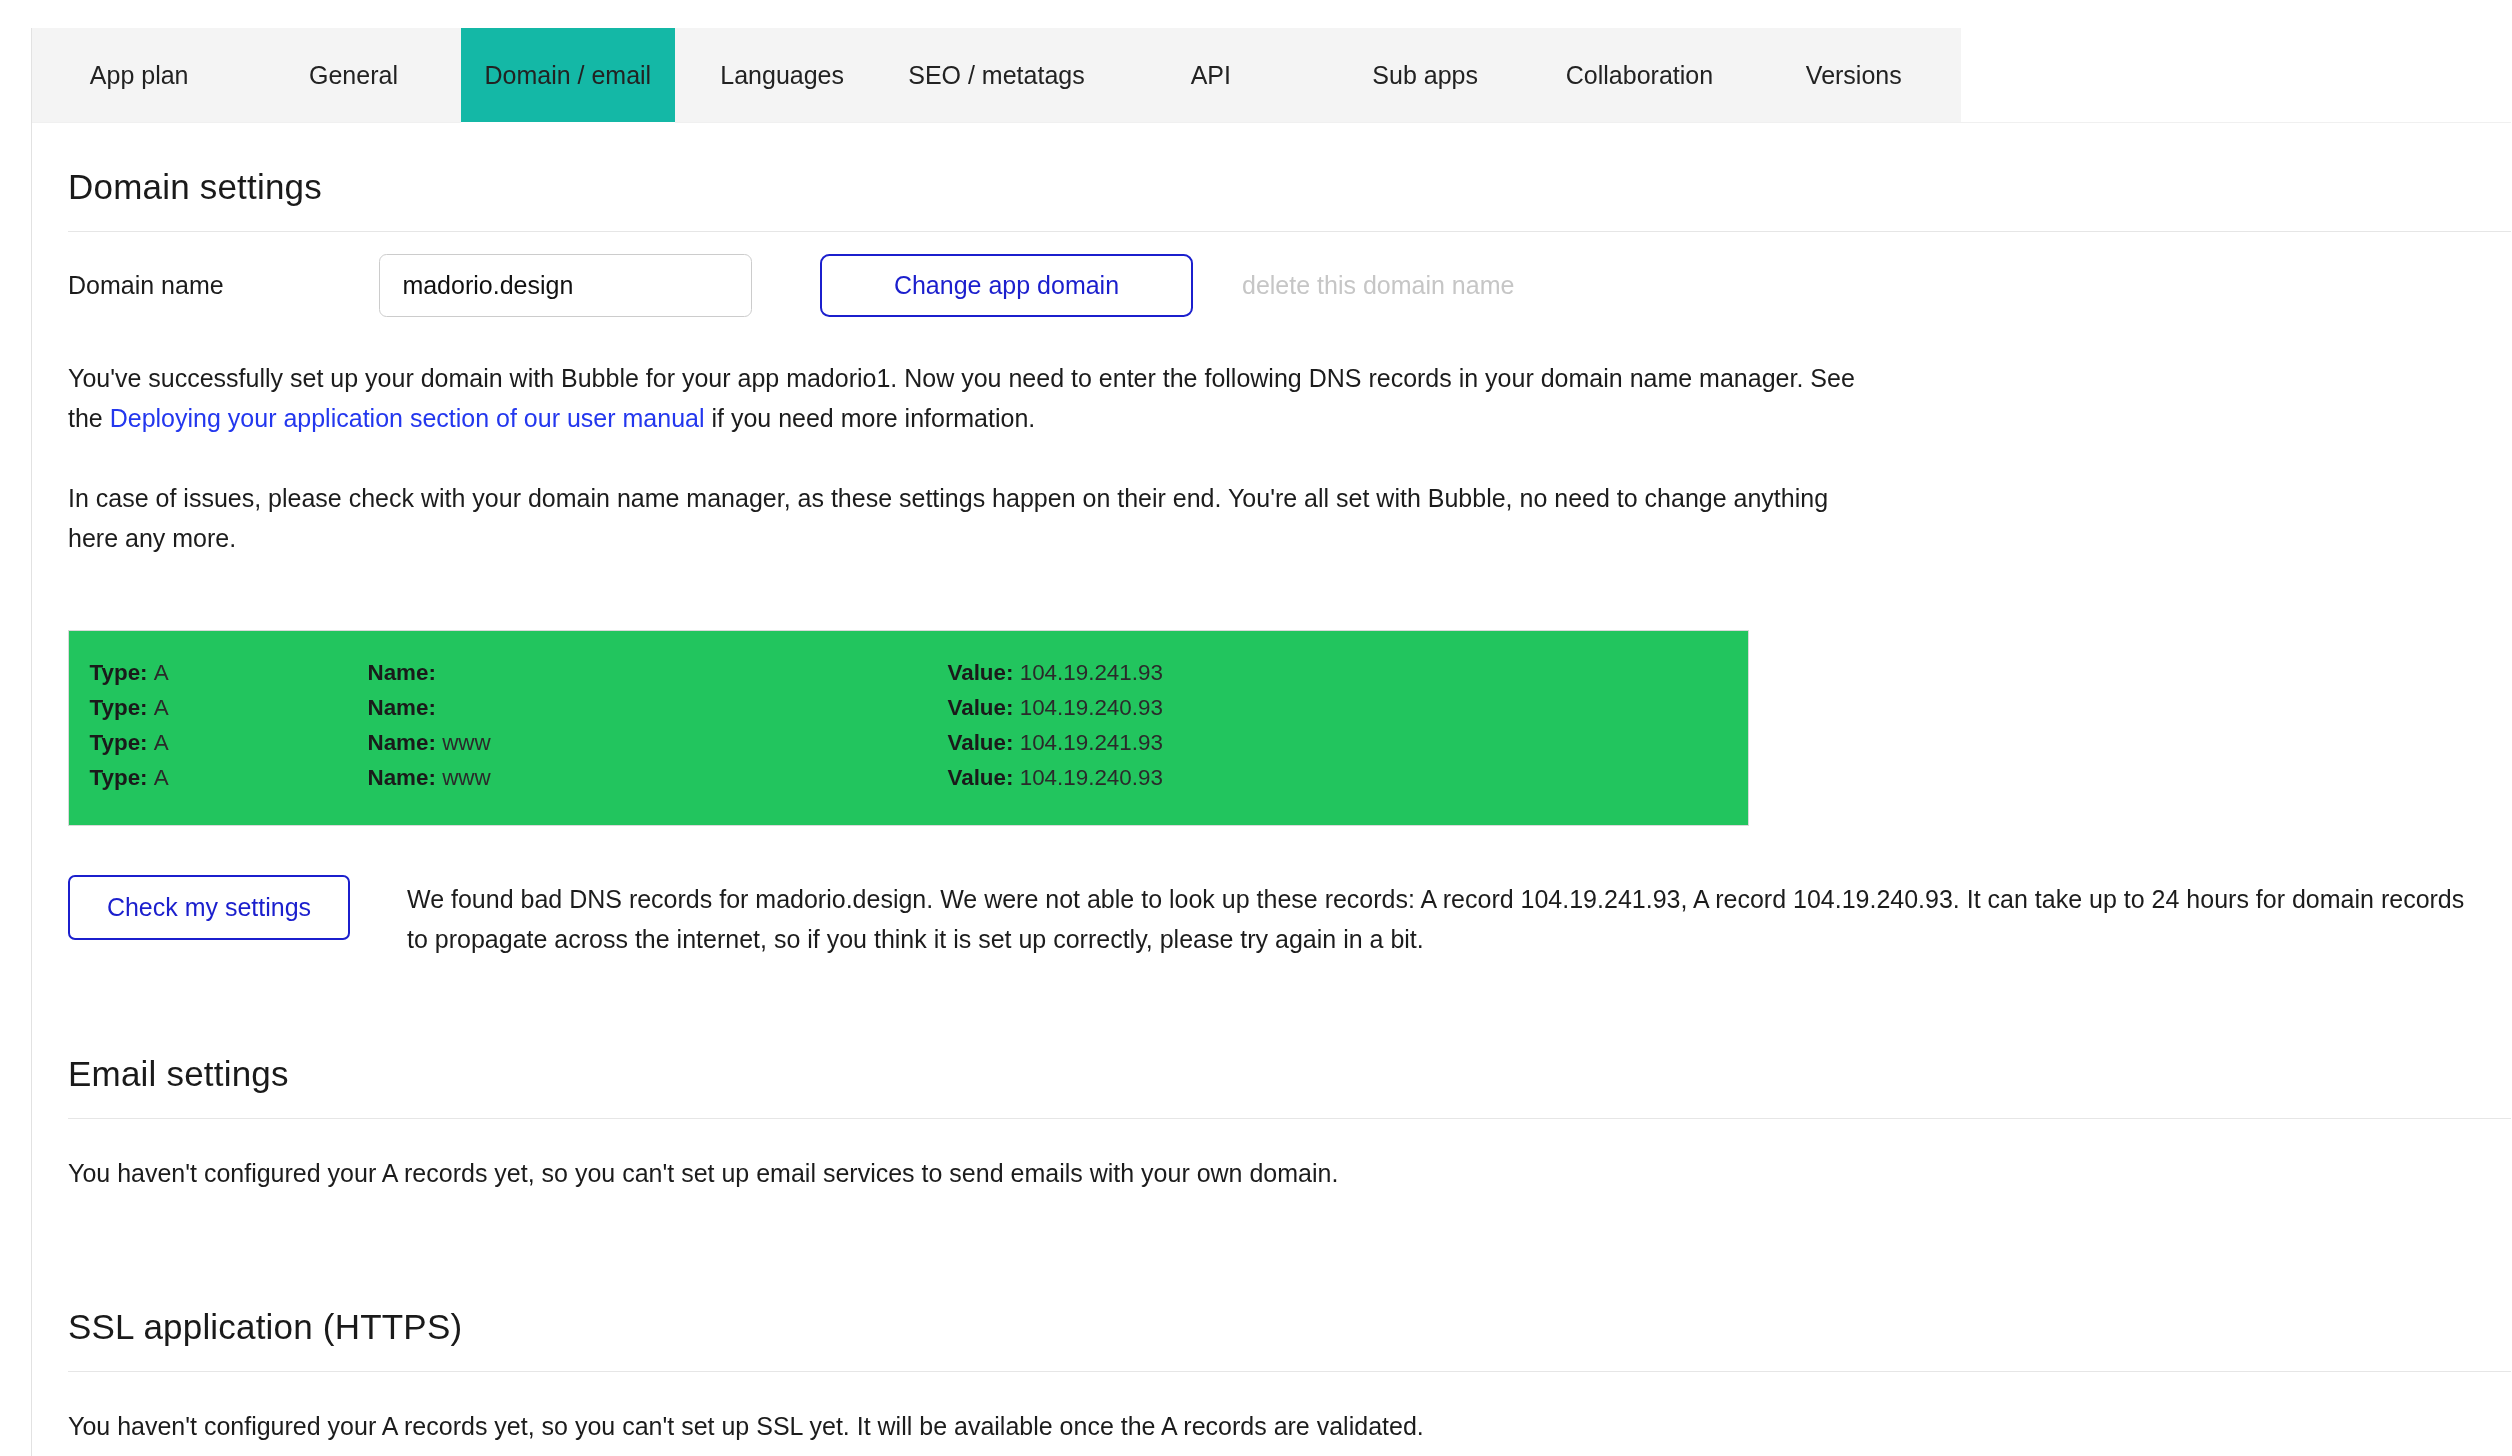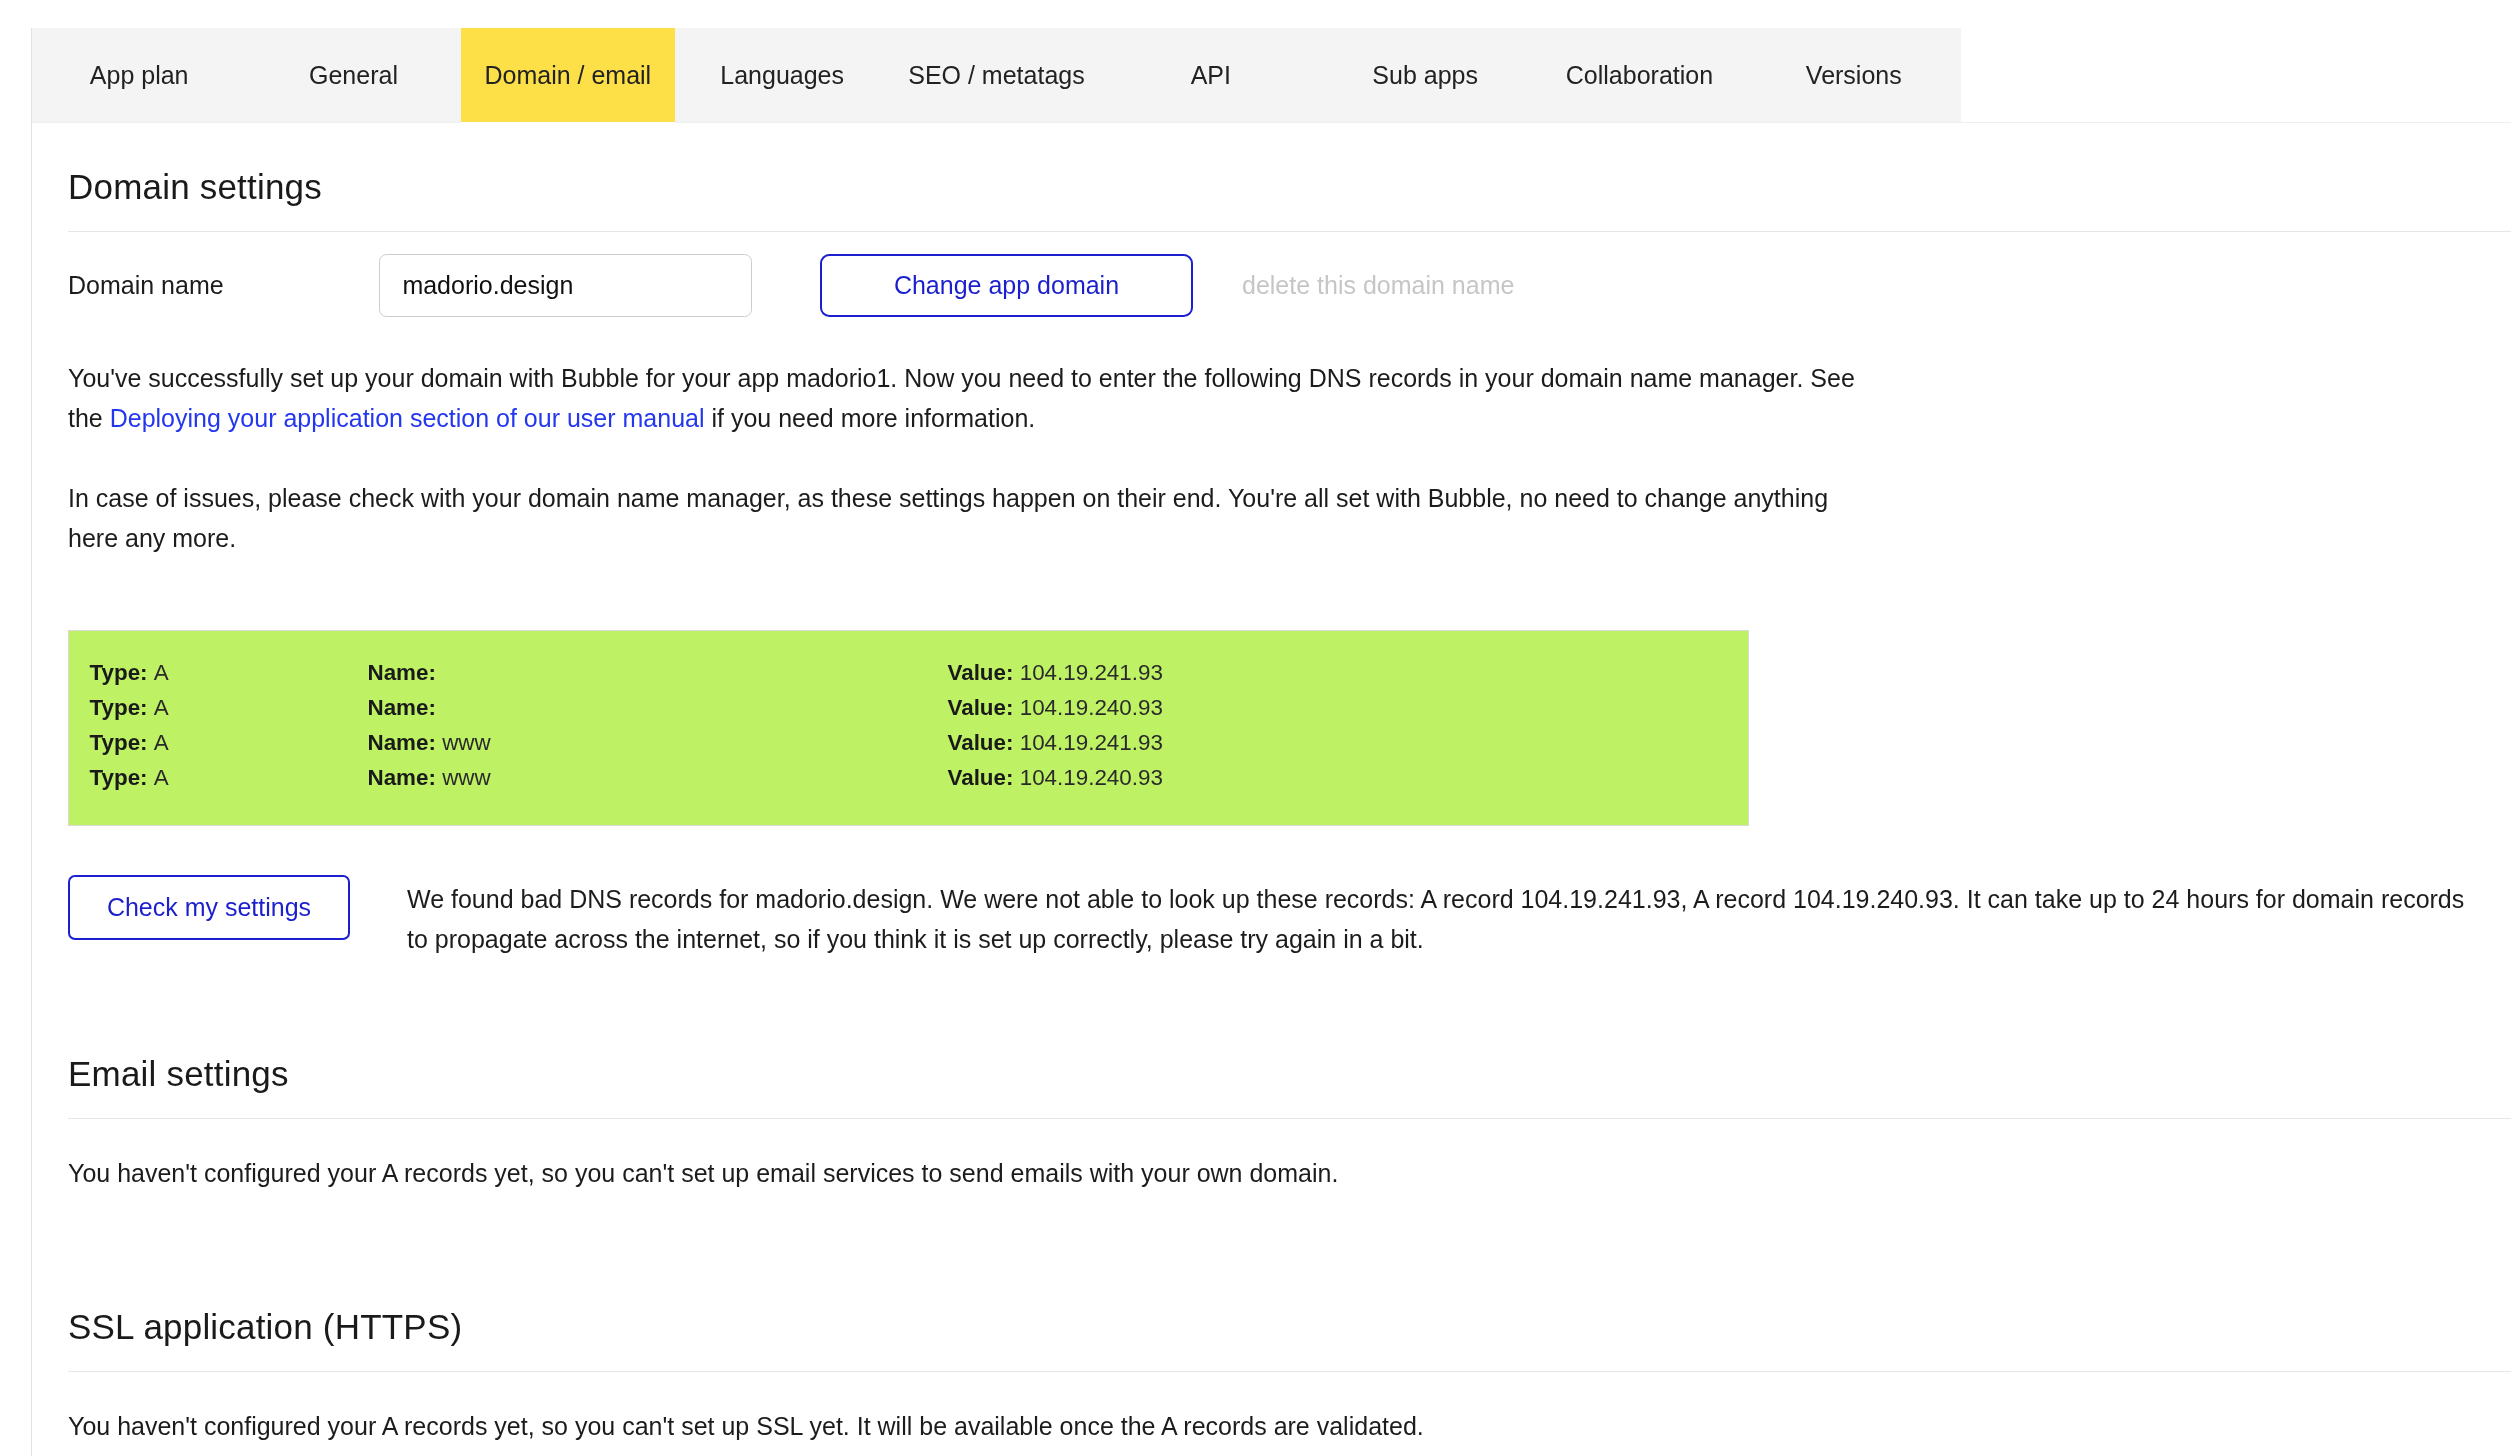--- a/index.html
+++ b/index.html
@@ -38,21 +38,21 @@
     flex: 1;
     display: flex;
     align-items: center;
     justify-content: center;
     font-size: 25px;
     color: #222222;
     cursor: pointer;
     white-space: nowrap;
   }
   .tab.active {
-    background: #fde047;
+    background: #14b8a6;
     box-shadow: 0 1.9px 0 #ffffff;
     text-align: right;
   }
   
   .content {
     padding-left: 36px;
   }
   .section-title {
     font-size: 35px;
     font-weight: 400;
@@ -128,21 +128,21 @@
     color: var(--link, #2337ee);
     cursor: pointer;
     text-decoration: none;
   }
   .dns-box {
     margin-top: 72px;
     width: 1681px;
     box-sizing: border-box;
     border: 1.9px solid #d9d9d9;
     padding: 24px 0 30px 20.5px;
-    background: #bef264;
+    background: #22c55e;
   }
   .dns-row {
     display: flex;
     font-size: 22.4px;
     line-height: 35px;
     color: #2a2a2a;
   }
   .dns-cell { white-space: pre-wrap; }
   .dns-cell b { font-weight: 700; color: #1a1a1a; }
   .dns-col-type { width: 278px; }

